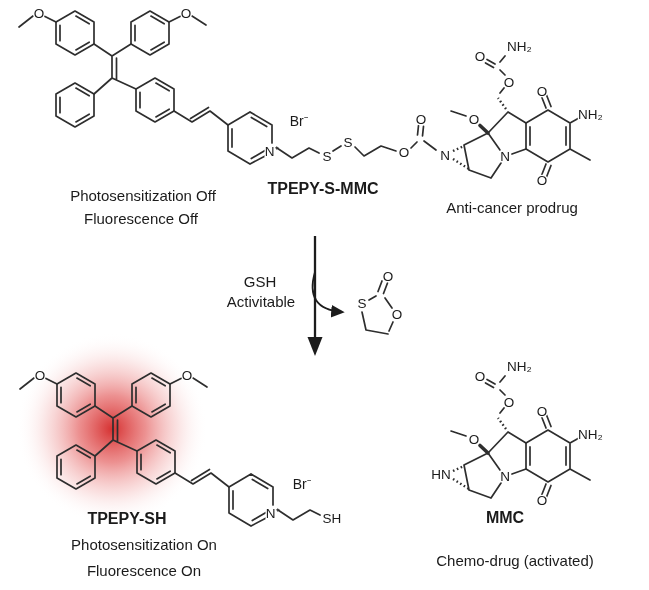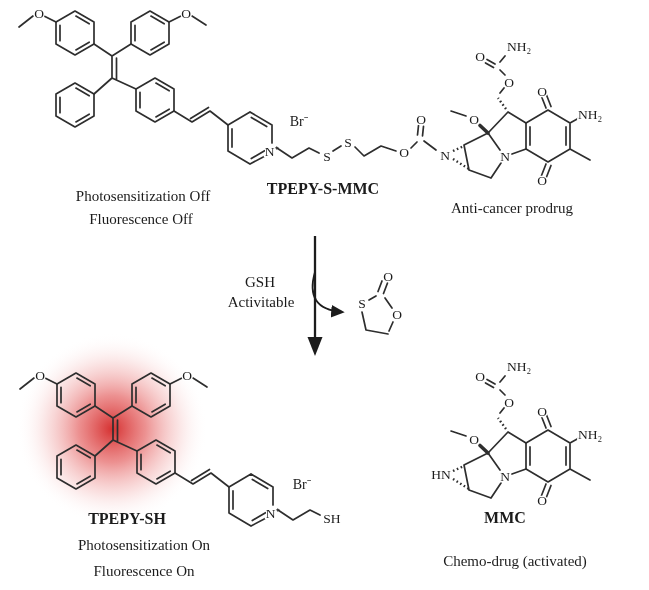--- a/index.html
+++ b/index.html
@@ -1,18 +1,18 @@
 <!DOCTYPE html>
 <html style="--bond: #2e2e2e; --text: #1b1b1b; --background: #ffffff; --glow-center: #d21f1f;"><head>
 <meta charset="utf-8">
 <style>
   html,body{margin:0;padding:0;background:#fff;}
   .figure{
     position:relative;width:649px;height:590px;background:var(--background,#fff);
-    font-family:Liberation Serif, serif;overflow:hidden;
+    font-family:Liberation Sans, sans-serif;overflow:hidden;
   }
   svg{display:block;}
   .bond{stroke:var(--bond,#2e2e2e);stroke-width:1.7;fill:none;stroke-linecap:round;stroke-linejoin:round;}
   .bond-thick{stroke:var(--bond,#2e2e2e);stroke-width:3.6;fill:none;stroke-linecap:round;}
   .bond-hash{stroke:var(--bond,#2e2e2e);stroke-width:2.4;fill:none;stroke-dasharray:1.6 2.6;stroke-linecap:butt;}
   .arrow-line{stroke:#1c1c1c;stroke-width:2.3;fill:none;}
   .arrow-head{fill:#1c1c1c;stroke:none;}
   .curve-arrow{stroke:#1c1c1c;stroke-width:1.8;fill:none;}
   text{fill:var(--text,#1b1b1b);}
   .atom{font-size:13.5px;text-anchor:middle;stroke:#fff;stroke-width:2.6px;paint-order:stroke;}

